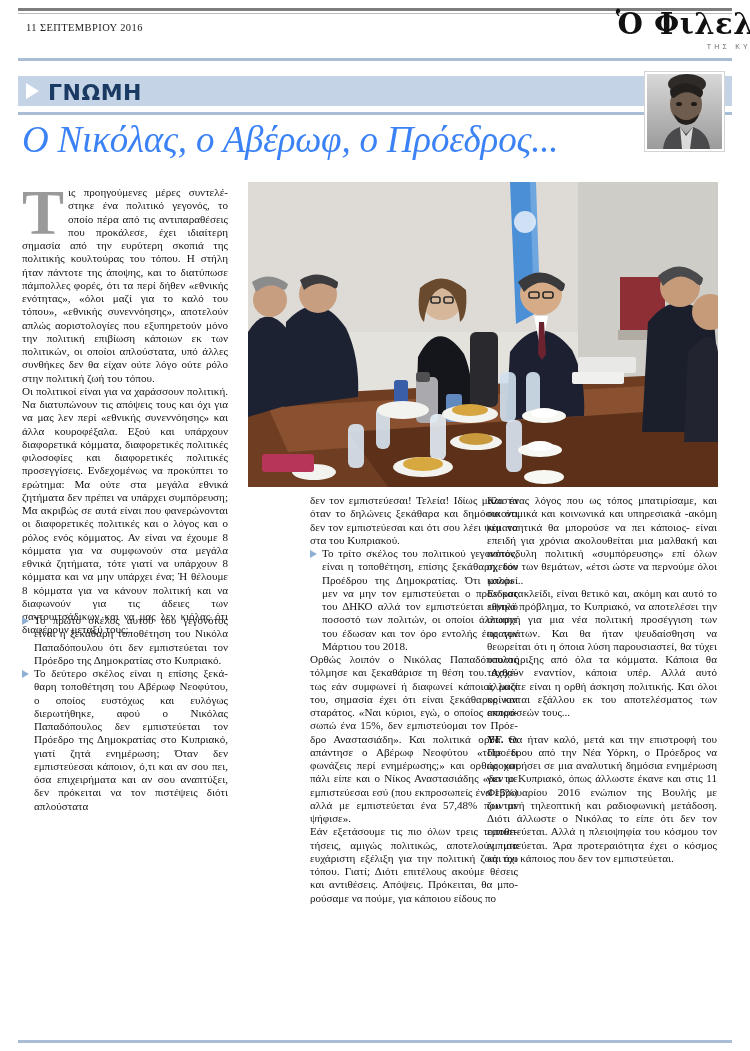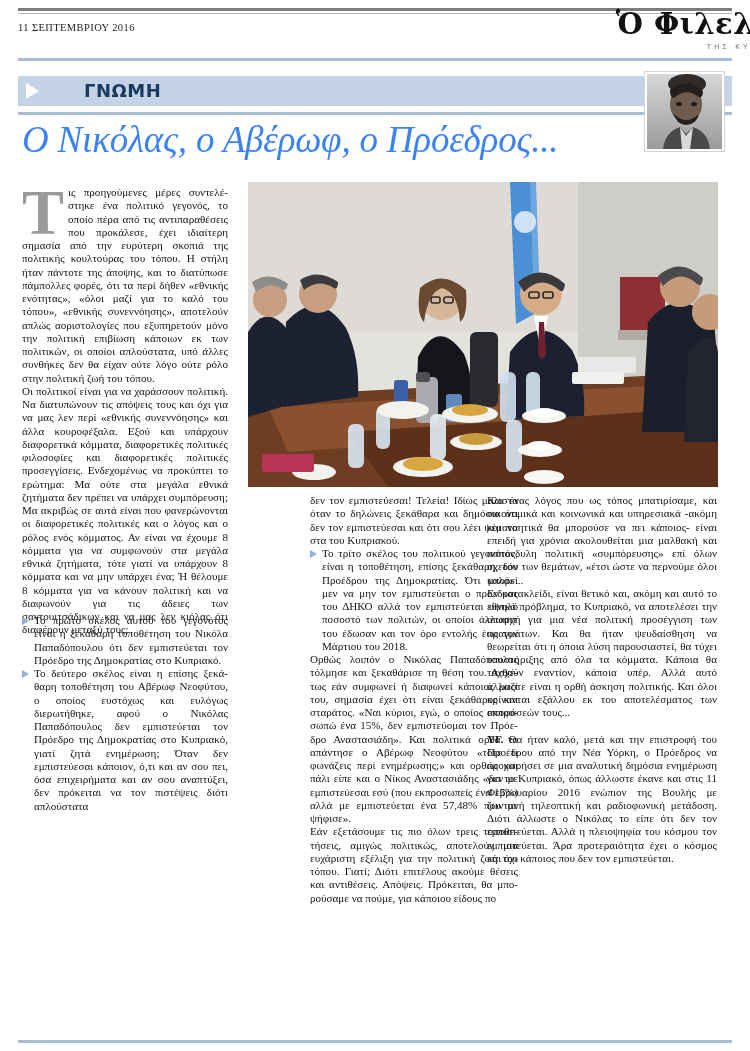--- a/index.html
+++ b/index.html
@@ -11,21 +11,21 @@
     overflow:hidden;
     position:relative;
   }
   .page{position:relative;width:750px;height:1051px;box-sizing:border-box;}
 
   
   .rule-top{position:absolute;left:18px;right:18px;top:8px;height:3px;background:#7d7d7d;}
   .rule-top2{position:absolute;left:18px;right:18px;top:13px;height:1px;background:#b9b9b9;}
 
   .dateline{
-    position:absolute;left:18px;top:22px;
+    position:absolute;left:26px;top:22px;
     font-family:"Liberation Serif",serif;
     font-size:10.5px;letter-spacing:.4px;color:#1c1c1c;
     font-variant:small-caps;
   }
 
   .masthead{
     position:absolute;right:-4px;top:10px;
     text-align:right;
     line-height:1;
   }
@@ -52,21 +52,21 @@
     background:#c4d4e6;
   }
   .sectionbar .arrow{
     position:absolute;left:8px;top:7px;width:0;height:0;
     border-top:8px solid transparent;border-bottom:8px solid transparent;
     border-left:13px solid #ffffff;
   }
   .sectionbar .sec-label{
     position:absolute;left:30px;top:4px;
     font-family:"DejaVu Sans",sans-serif;font-weight:bold;
-    font-size:18px;letter-spacing:.5px;color:#1b3a63;margin-left:36px;
+    font-size:22px;letter-spacing:.5px;color:#1b3a63;
   }
   .sectionbar .byline{
     position:absolute;right:96px;top:8px;
     font-family:Liberation Mono, monospace;
     font-style:italic;font-weight:bold;font-size:10px;color:#ffffff;
     white-space:nowrap;
     margin-top:44px;
   }
   .rule-undersection{position:absolute;left:18px;right:18px;top:112px;height:3px;background:#a9bdd4;}
 

